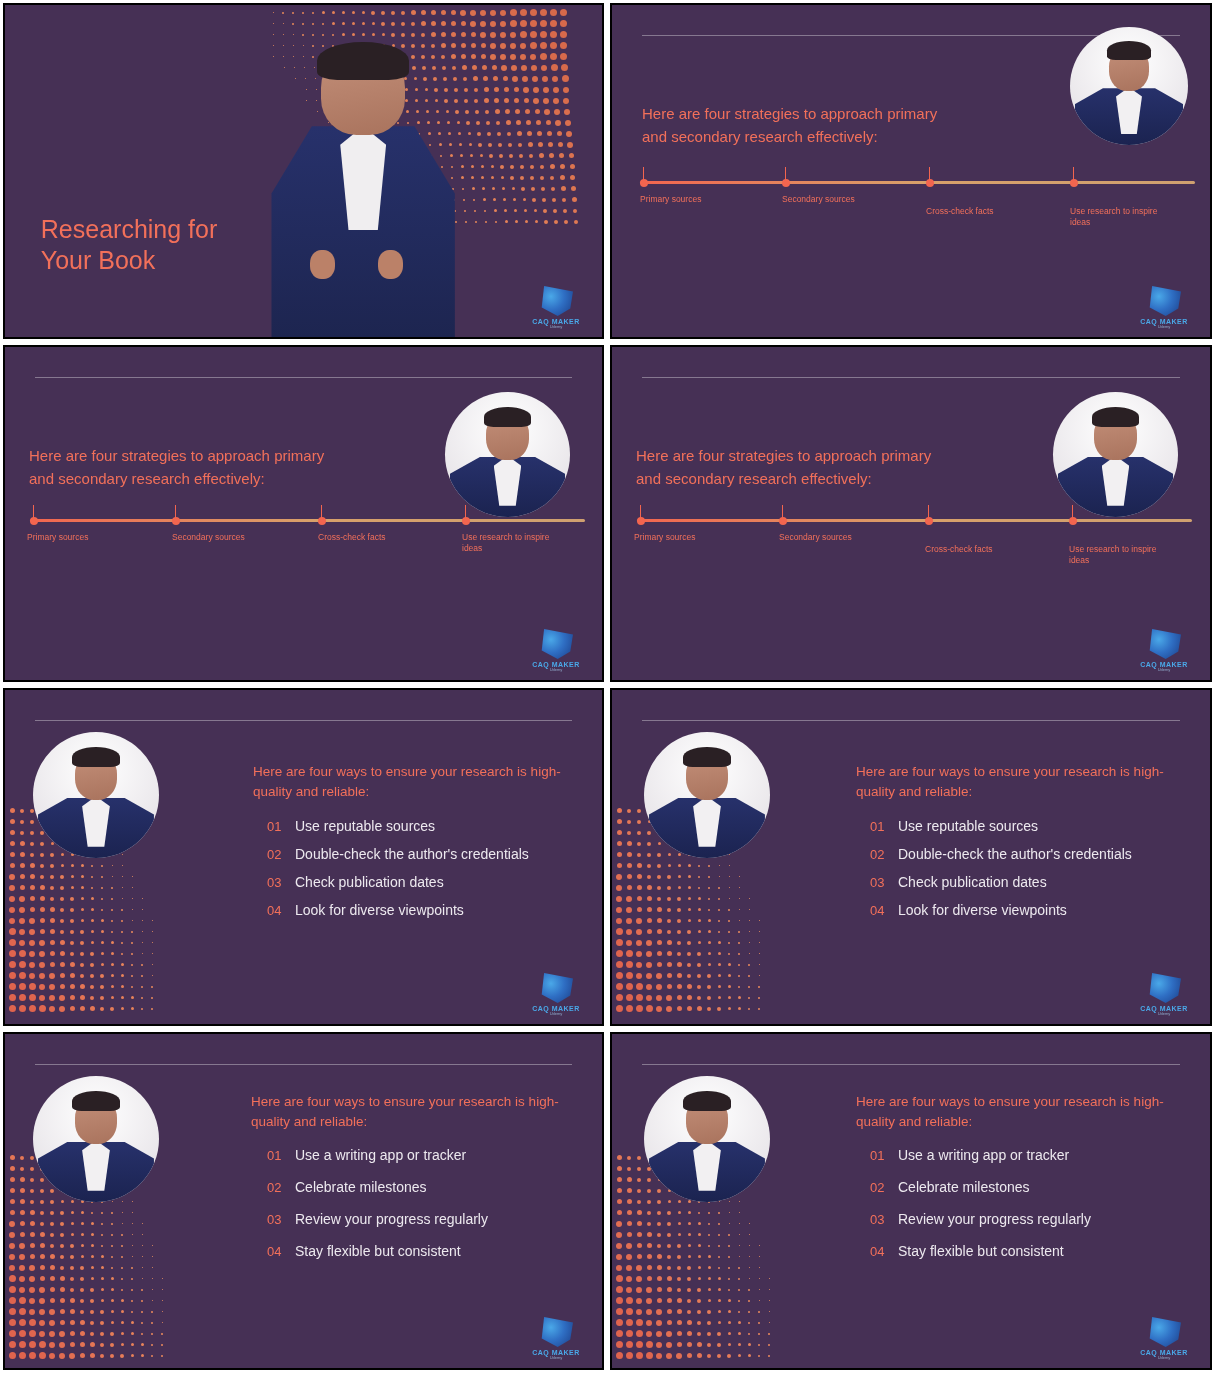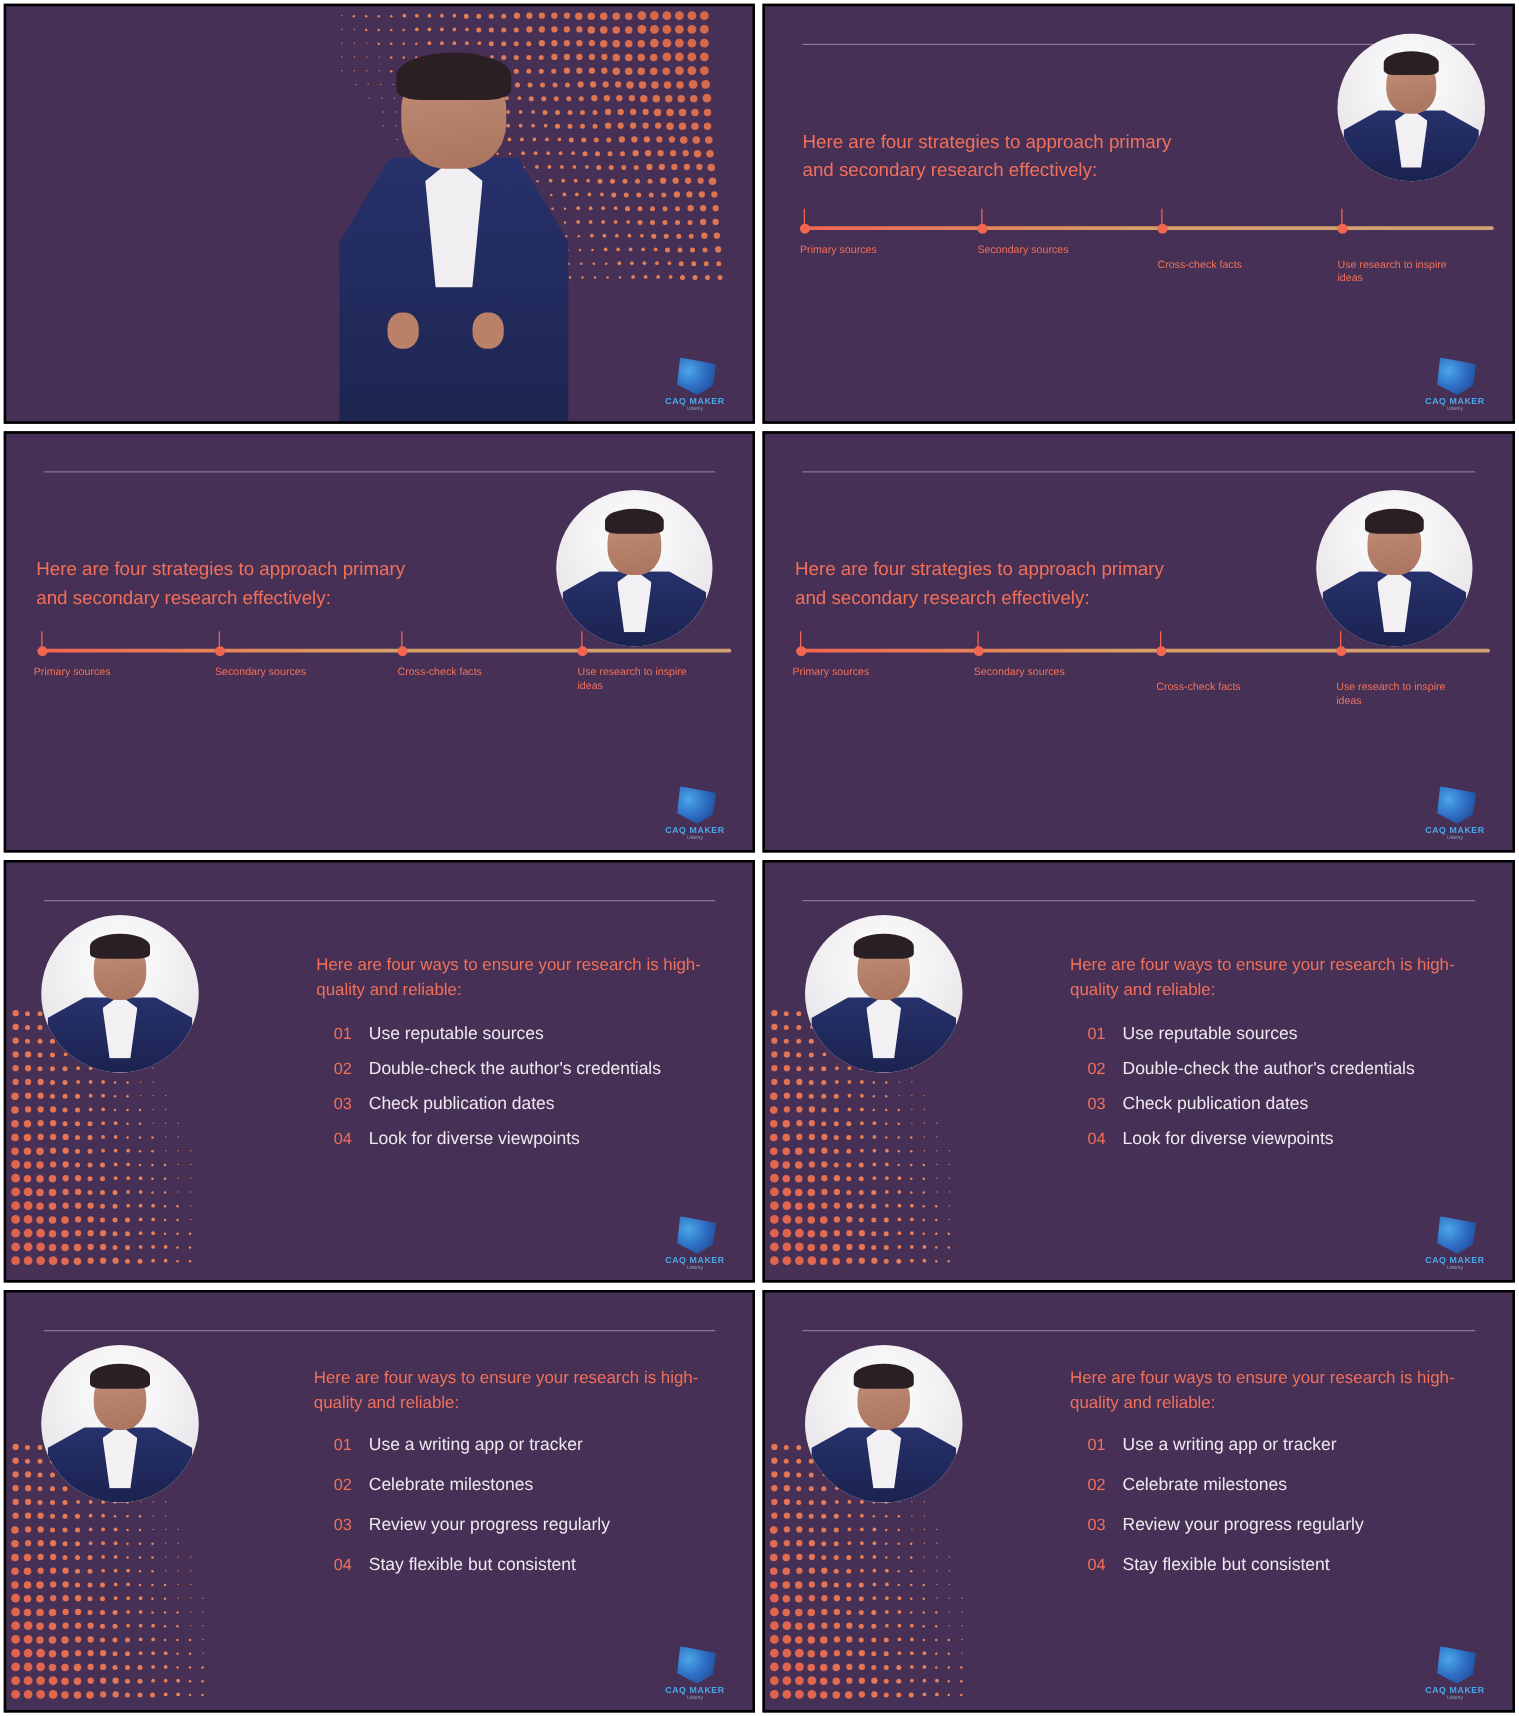--- a/index.html
+++ b/index.html
@@ -256,20 +256,24 @@
         <span class="row" style="height:11px"><i style="width:11px;height:1px;background:transparent"></i><i style="width:11px;height:1px;background:transparent"></i><i style="width:11px;height:1px;background:transparent"></i><i style="width:11px;height:1px;background:transparent"></i><i style="width:11px;height:1px;background:transparent"></i><i style="width:11px;height:1px;background:transparent"></i><i style="width:11px;height:1px;background:transparent"></i><i style="width:11px;height:1px;background:transparent"></i><i style="width:11px;height:1px;background:transparent"></i><i style="width:11px;height:1px;background:transparent"></i><i style="width:11px;height:1px;background:transparent"></i><i style="width:11px;height:1px;background:transparent"></i><i style="width:11px;height:1px;background:transparent"></i><i style="width:1px;height:1px;margin:5px 4.5px;background:rgb(233,141,93)"></i><i style="width:1px;height:1px;margin:5px 4.5px;background:rgb(233,140,93)"></i><i style="width:1px;height:1px;margin:5px 4.5px;background:rgb(232,139,92)"></i><i style="width:1px;height:1px;margin:5px 4.5px;background:rgb(231,138,91)"></i><i style="width:2px;height:2px;margin:4.5px 4px;background:rgb(231,136,91)"></i><i style="width:2px;height:2px;margin:4.5px 4px;background:rgb(230,135,90)"></i><i style="width:2px;height:2px;margin:4.5px 4px;background:rgb(229,134,89)"></i><i style="width:2px;height:2px;margin:4.5px 4px;background:rgb(229,133,89)"></i><i style="width:2px;height:2px;margin:4.5px 4px;background:rgb(228,131,88)"></i><i style="width:3px;height:3px;margin:4px 3.5px;background:rgb(228,130,88)"></i><i style="width:3px;height:3px;margin:4px 3.5px;background:rgb(227,129,87)"></i><i style="width:3px;height:3px;margin:4px 3.5px;background:rgb(226,128,86)"></i><i style="width:3px;height:3px;margin:4px 3.5px;background:rgb(226,126,86)"></i><i style="width:4px;height:4px;margin:3.5px 3px;background:rgb(225,125,85)"></i><i style="width:4px;height:4px;margin:3.5px 3px;background:rgb(224,124,84)"></i><i style="width:4px;height:4px;margin:3.5px 3px;background:rgb(224,122,84)"></i><i style="width:4px;height:4px;margin:3.5px 3px;background:rgb(223,121,83)"></i></span>
       </div>
     <div class="portrait-full">
       <div class="suit"></div>
       <div class="shirt"></div>
       <div class="head"></div>
       <div class="hair"></div>
       <div class="hand l"></div>
       <div class="hand r"></div>
     </div>
+    <div class="title">
+      <div>Researching for</div>
+      <div>Your Book</div>
+    </div>
     <div class="logo">
       <div class="mark"></div>
       <div class="txt">CAQ MAKER</div>
       <div class="sub">Udemy</div>
     </div>
   </div>
 
   <div class="slide s-tl">
     <div class="toprule"></div>
     <div class="avatar" style="right:22px; top:22px; width:118px; height:118px;">

